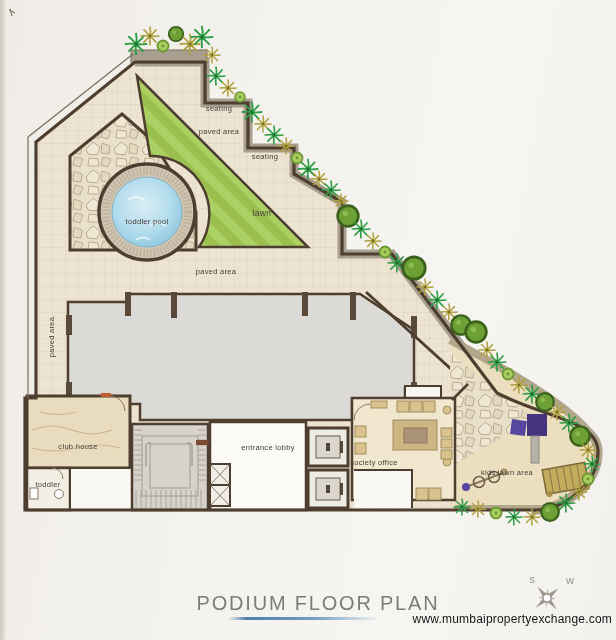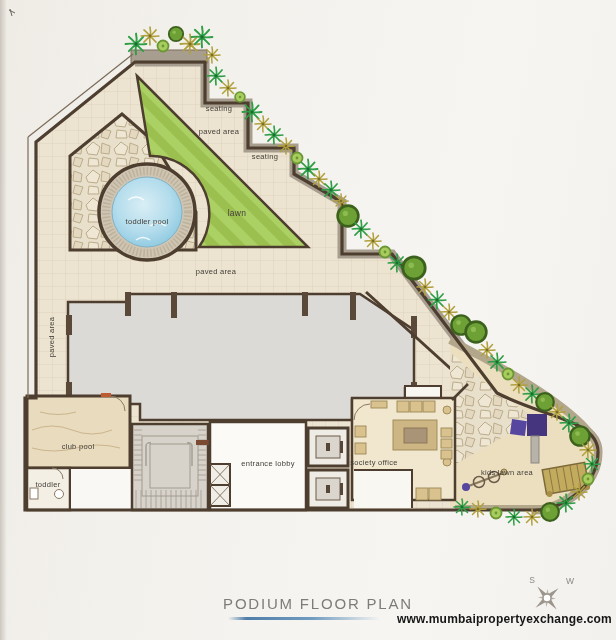--- a/index.html
+++ b/index.html
@@ -13,31 +13,31 @@
     background:linear-gradient(90deg,rgba(110,95,80,.28),rgba(110,95,80,0));
   }
   svg{position:absolute;left:0;top:0;}
   .lbl{
     position:absolute;transform:translate(-50%,-50%);
     font-size:7.5px;color:#44403a;letter-spacing:.3px;white-space:nowrap;
     text-align:center;line-height:1.25;
   }
   .lbl.rot{transform:translate(-50%,-50%) rotate(-90deg);}
   .lbl.wrap{white-space:normal;width:54px;}
-  .lbl.big{font-size:8.5px;}
+  .lbl.big{font-size:8.5px;margin-left:25px;}
   #plan-title{
     position:absolute;left:318px;top:603px;transform:translate(-50%,-50%);
-    font-size:15px;color:#7d7c7a;letter-spacing:1.8px;white-space:nowrap;text-align:center;
+    font-size:20px;color:#7d7c7a;letter-spacing:1.8px;white-space:nowrap;text-align:center;
   }
   #title-underline{
     position:absolute;left:228px;top:617px;width:152px;height:3px;border-radius:2px;
     background:linear-gradient(90deg,rgba(90,130,168,0) 0%,#4f7ea9 12%,#6f9cc0 55%,rgba(111,156,192,0) 100%);
   }
   #site-url{
-    position:absolute;right:4px;top:612px;font-size:12px;font-weight:bold;color:#161616;
+    position:absolute;right:4px;top:612px;font-size:12px;font-weight:normal;color:#161616;
     letter-spacing:.2px;
   }
   .compass-letter{
     position:absolute;transform:translate(-50%,-50%);
     font-size:8.5px;color:#8e8a84;
   }
 </style>
 </head>
 <body>
 
@@ -324,23 +324,23 @@
     </g>
   </svg>
 
   <div class="lbl" style="left:219px;top:109px">seating</div>
   <div class="lbl" style="left:219px;top:132px">paved area</div>
   <div class="lbl" style="left:265px;top:157px">seating</div>
   <div class="lbl" style="left:147px;top:222px">toddler pool</div>
   <div class="lbl big" style="left:237px;top:213px">lawn</div>
   <div class="lbl" style="left:216px;top:272px">paved area</div>
   <div class="lbl rot" style="left:52px;top:337px">paved area</div>
-  <div class="lbl" style="left:78px;top:447px">club pool</div>
+  <div class="lbl" style="left:78px;top:447px">club house</div>
   <div class="lbl" style="left:48px;top:485px">toddler</div>
-  <div class="lbl wrap" style="left:268px;top:464px">entrance lobby</div>
+  <div class="lbl wrap" style="left:268px;top:448px">entrance lobby</div>
   <div class="lbl" style="left:374px;top:463px">society office</div>
   <div class="lbl" style="left:507px;top:473px">kids lawn area</div>
 
   <div id="plan-title">PODIUM FLOOR PLAN</div>
   <div id="title-underline"></div>
   <div id="site-url">www.mumbaipropertyexchange.com</div>
   <div class="compass-letter" style="left:532px;top:580px">S</div>
   <div class="compass-letter" style="left:570px;top:581px">W</div>
 </div>
 

